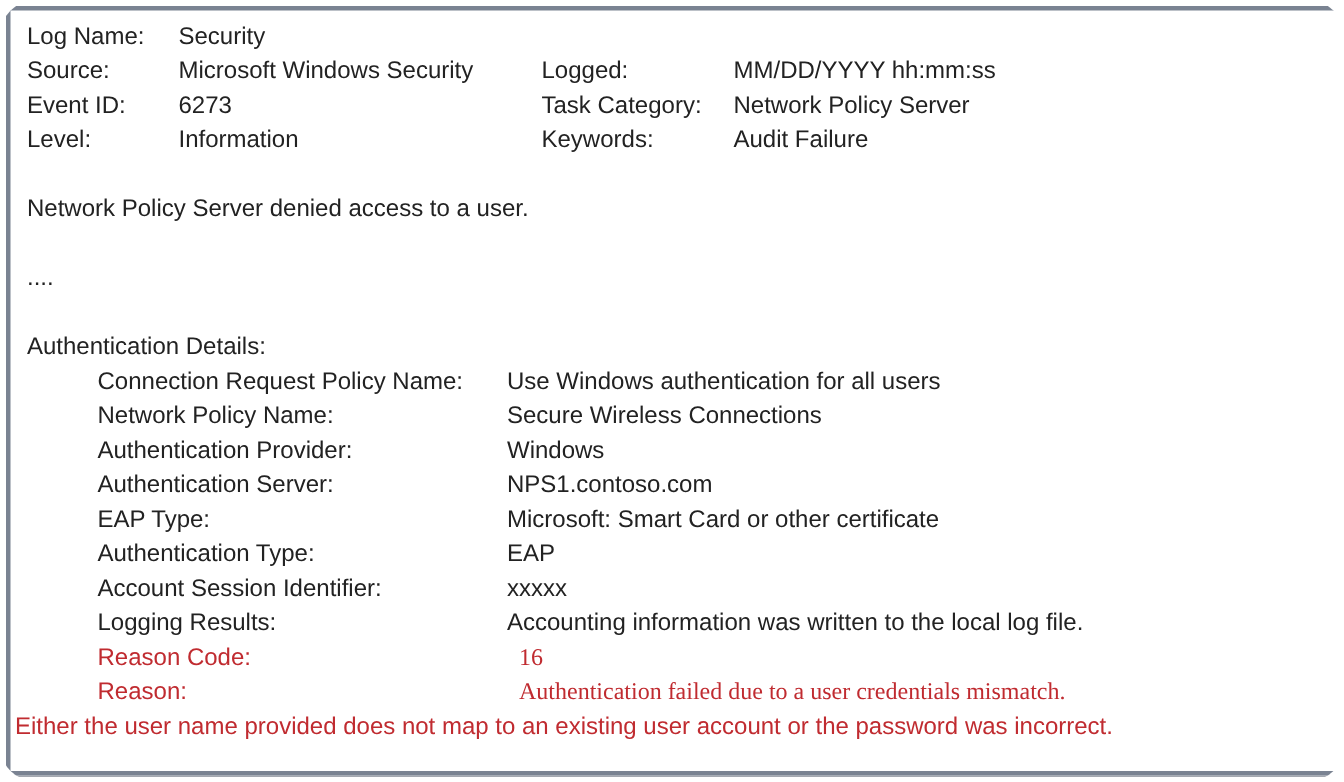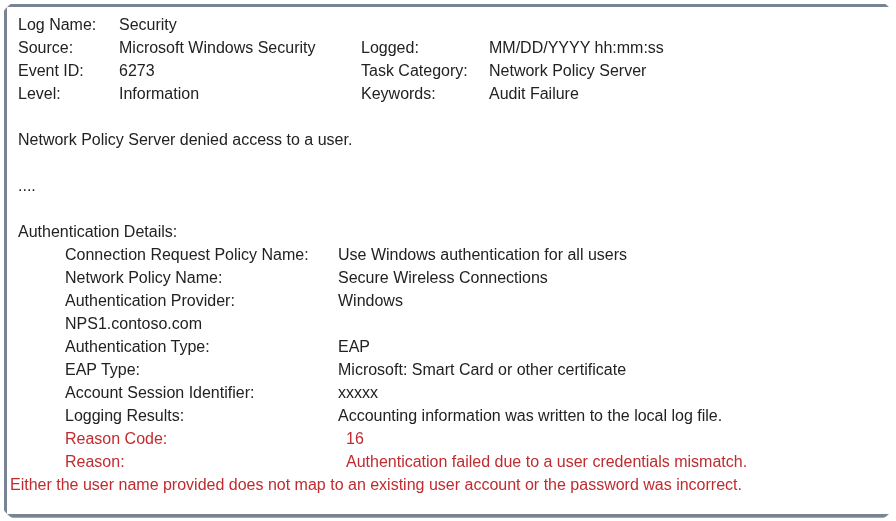--- a/index.html
+++ b/index.html
@@ -37,21 +37,21 @@
   .hrow .l1 { width: 101px; flex: 0 0 auto; }
   .hrow .v1 { width: 242px; flex: 0 0 auto; }
   .hrow .l2 { width: 128px; flex: 0 0 auto; }
   .hrow .v2 { flex: 1 1 auto; }
   .blank { height: 23px; }
   .desc, .heading { white-space: nowrap; }
   .arow { display: flex; margin-left: 47px; white-space: nowrap; }
   .arow .al { width: 273px; flex: 0 0 auto; }
   .arow .av { flex: 1 1 auto; }
   .arow.red { color: var(--red-color); }
-  .arow.red .av { padding-left: 8px; }
+  .arow.red .av { padding-left: 8px; font-family: Liberation Serif, serif; }
   .wrap-line {
     color: var(--red-color);
     margin-left: -8px;
     white-space: nowrap;
   }
 </style>
 </head>
 <body>
 
 <div class="stage">
@@ -98,29 +98,30 @@
     </div>
     <div class="arow">
       <span class="al">Network Policy Name:</span>
       <span class="av">Secure Wireless Connections</span>
     </div>
     <div class="arow">
       <span class="al">Authentication Provider:</span>
       <span class="av">Windows</span>
     </div>
     <div class="arow">
+      <span class="al">Authentication Server:</span>
       <span class="av">NPS1.contoso.com</span>
+    </div>
+    <div class="arow">
+      <span class="al">EAP Type:</span>
+      <span class="av">Microsoft: Smart Card or other certificate</span>
     </div>
     <div class="arow">
       <span class="al">Authentication Type:</span>
       <span class="av">EAP</span>
-    </div>
-    <div class="arow">
-      <span class="al">EAP Type:</span>
-      <span class="av">Microsoft: Smart Card or other certificate</span>
     </div>
     <div class="arow">
       <span class="al">Account Session Identifier:</span>
       <span class="av">xxxxx</span>
     </div>
     <div class="arow">
       <span class="al">Logging Results:</span>
       <span class="av">Accounting information was written to the local log file.</span>
     </div>
     <div class="arow red">

